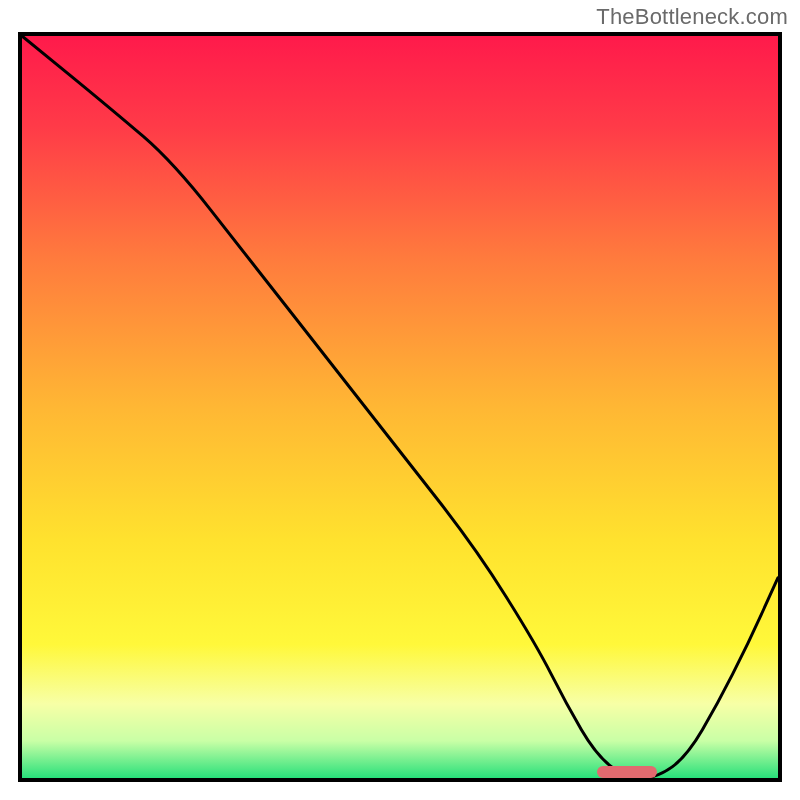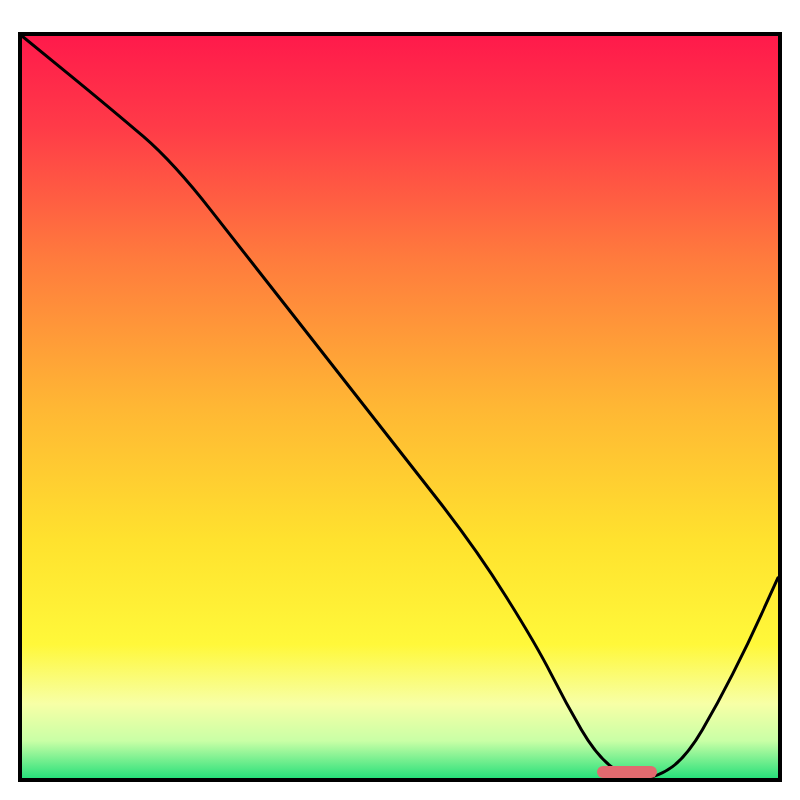--- a/index.html
+++ b/index.html
@@ -48,20 +48,21 @@
     height: 12px;
     border-radius: 6px;
     background: #e16a6f;
   }
 </style>
 </head>
 <body>
 
 <div class="chart-outer">
 
+  <div class="watermark">TheBottleneck.com</div>
 
   <div class="plot-frame">
 
     <svg class="gradient-bg" viewBox="0 0 756 742" preserveAspectRatio="none">
       <defs>
         <linearGradient id="bg-grad" x1="0" y1="0" x2="0" y2="1">
             <stop offset="0%" stop-color="#ff1a4b"></stop>
             <stop offset="12%" stop-color="#ff3a48"></stop>
             <stop offset="30%" stop-color="#ff7b3d"></stop>
             <stop offset="50%" stop-color="#ffb734"></stop>

